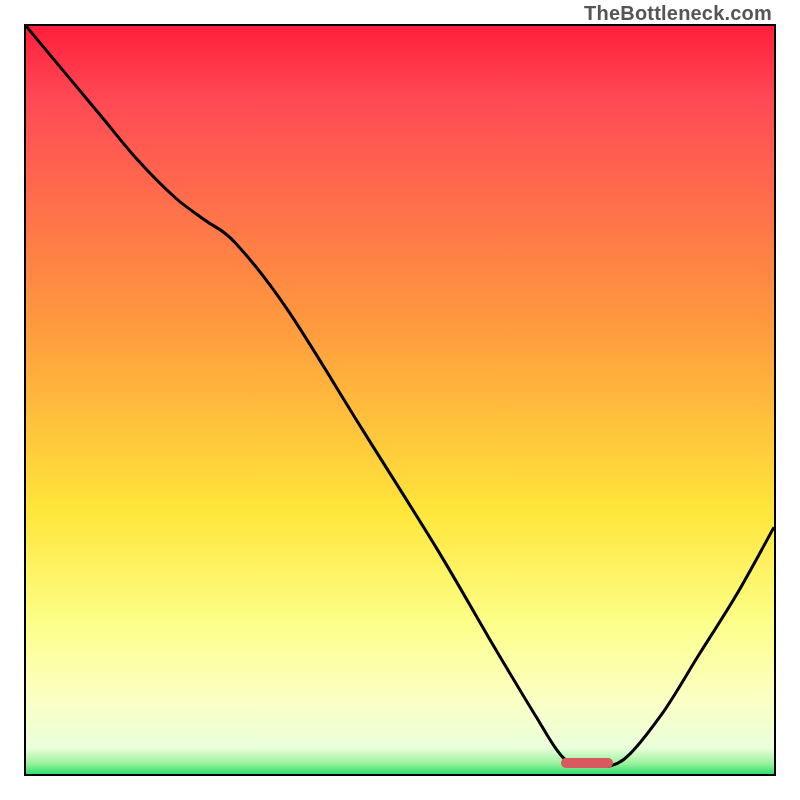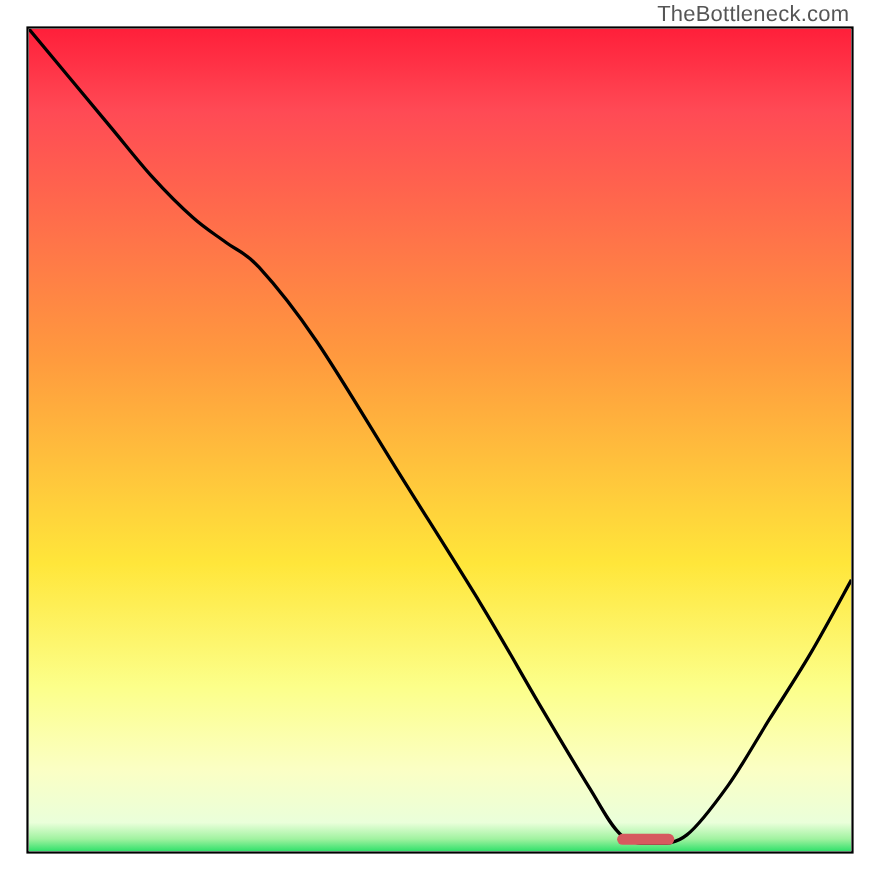--- a/index.html
+++ b/index.html
@@ -20,21 +20,21 @@
     border: 2px solid #000;
     box-sizing: border-box;
     overflow: hidden;
   }
   .watermark {
     position: absolute;
     top: 2px;
     right: 28px;
     font-size: 20px;
     color: #555;
-    font-weight: 400;
+    font-weight: 700;
     letter-spacing: 0.2px;
   }
   .bg {
     position: absolute;
     inset: 0;
   }
   .curve {
     position: absolute;
     inset: 0;
   }

